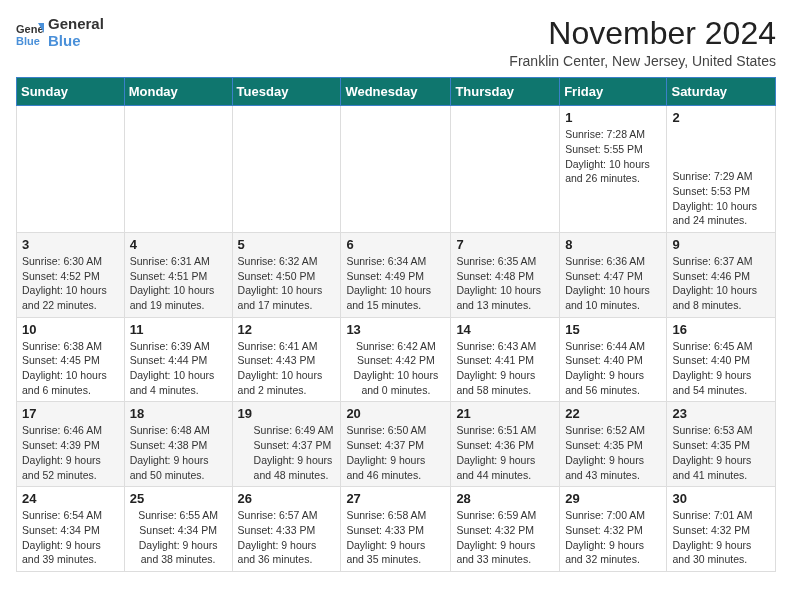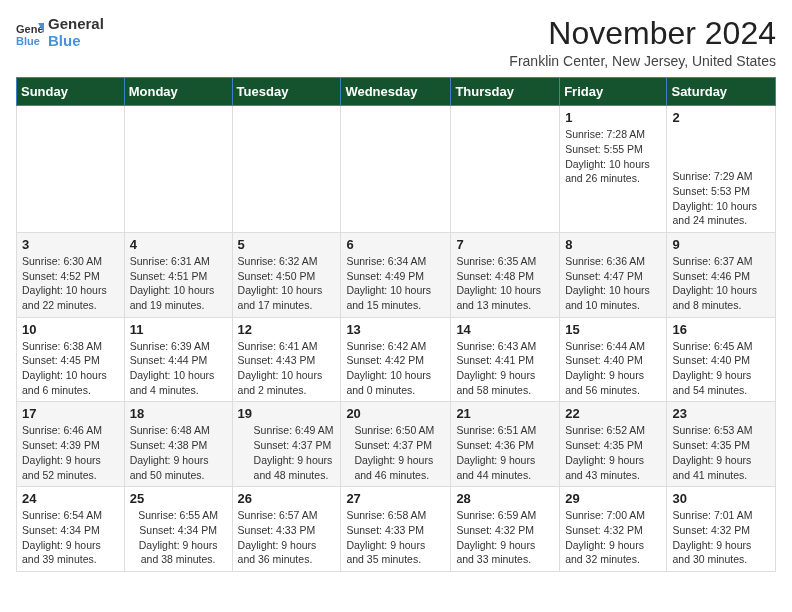--- a/index.html
+++ b/index.html
@@ -51,21 +51,21 @@
       color: #444;
       margin-top: 2px;
       margin-left: 16px;
     }
     .calendar {
       width: 100%;
       border-collapse: collapse;
       margin-top: 8px;
     }
     .calendar th {
-      background-color: #14532d;
+      background-color: #0f766e;
       color: #fff;
       font-size: 13px;
       font-weight: bold;
       padding: 6px 4px;
       text-align: left;
       border: 1px solid #3a80c9;
     }
     .calendar td {
       vertical-align: top;
       padding: 4px 5px;
@@ -206,21 +206,21 @@
 Daylight: 10 hours and 4 minutes.</div>
         </td>
         <td>
           <span class="day-num">12</span>
           <div class="day-info" style="white-space: pre-line;">Sunrise: 6:41 AM
 Sunset: 4:43 PM
 Daylight: 10 hours and 2 minutes.</div>
         </td>
         <td>
           <span class="day-num">13</span>
-          <div class="day-info" style="white-space: pre-line;">Sunrise: 6:42 AM
+          <div class="day-info" style="white-space: pre-line; text-align: center;">Sunrise: 6:42 AM
 Sunset: 4:42 PM
 Daylight: 10 hours and 0 minutes.</div>
         </td>
         <td>
           <span class="day-num">14</span>
           <div class="day-info" style="white-space: pre-line;">Sunrise: 6:43 AM
 Sunset: 4:41 PM
 Daylight: 9 hours and 58 minutes.</div>
         </td>
         <td>
@@ -250,21 +250,21 @@
 Daylight: 9 hours and 50 minutes.</div>
         </td>
         <td>
           <span class="day-num">19</span>
           <div class="day-info" style="white-space: pre-line; margin-left: 16px;">Sunrise: 6:49 AM
 Sunset: 4:37 PM
 Daylight: 9 hours and 48 minutes.</div>
         </td>
         <td>
           <span class="day-num">20</span>
-          <div class="day-info" style="white-space: pre-line; margin-left: 8px;">Sunrise: 6:50 AM
+          <div class="day-info" style="white-space: pre-line;">Sunrise: 6:50 AM
 Sunset: 4:37 PM
 Daylight: 9 hours and 46 minutes.</div>
         </td>
         <td>
           <span class="day-num">21</span>
           <div class="day-info" style="white-space: pre-line;">Sunrise: 6:51 AM
 Sunset: 4:36 PM
 Daylight: 9 hours and 44 minutes.</div>
         </td>
         <td>

